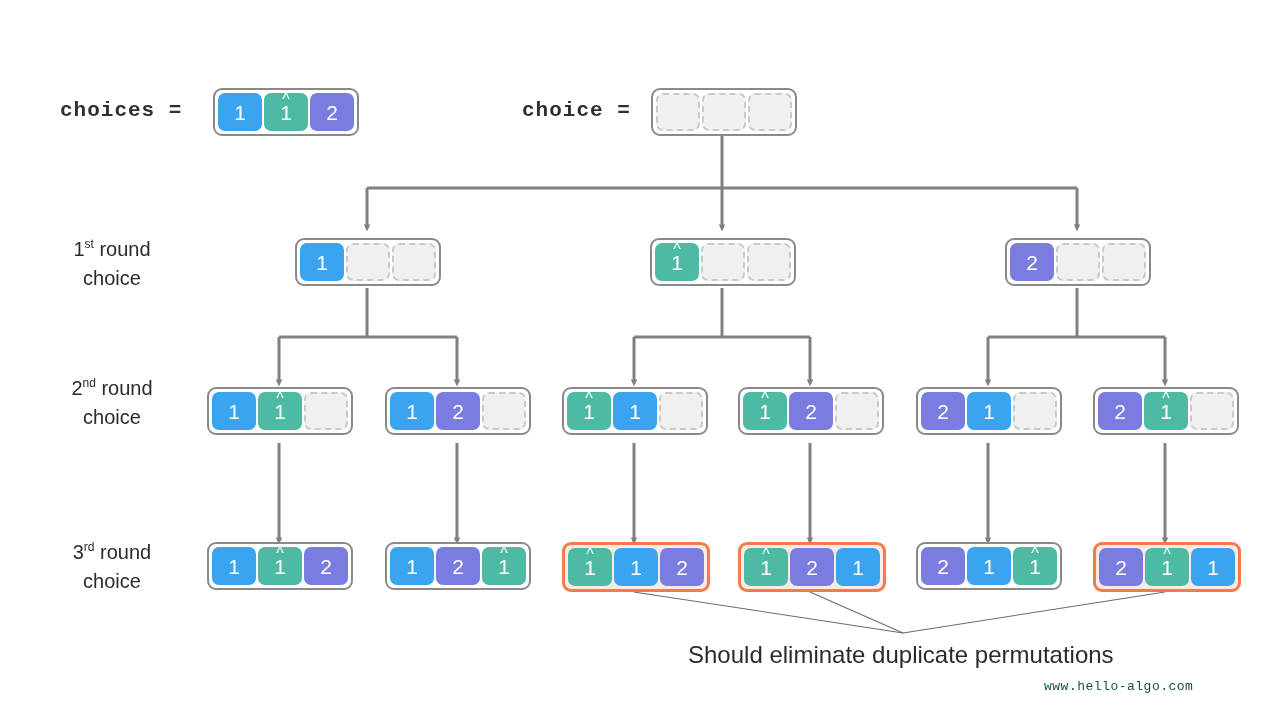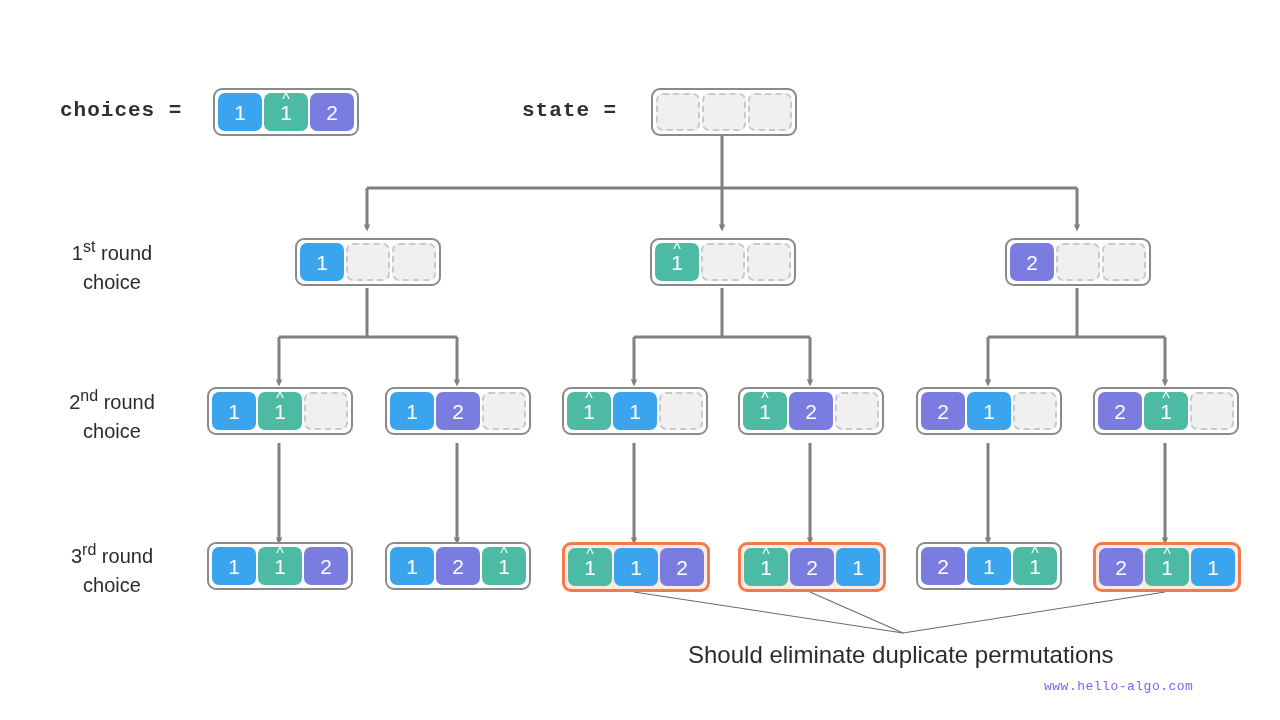--- a/index.html
+++ b/index.html
@@ -36,21 +36,21 @@
   
   .row-label {
     position: absolute;
     width: 160px;
     text-align: center;
     font-size: 20px;
     color: #2b2b2b;
     line-height: 1.45;
   }
   .row-label sup {
-    font-size: 16px;
+    font-size: 12px;
     vertical-align: super;
   }
 
   
   .arr {
     position: absolute;
     display: flex;
     align-items: center;
     box-sizing: border-box;
     border: 2.5px solid #8a8a8a;
@@ -102,21 +102,21 @@
   .caption {
     position: absolute;
     font-size: 24px;
     color: #2b2b2b;
     white-space: nowrap;
   }
   .watermark {
     position: absolute;
     font-family: "Liberation Mono", "DejaVu Sans Mono", monospace;
     font-size: 13px;
-    color: #8b5cf6;
+    color: #14532d;
     letter-spacing: 0.5px;
     white-space: nowrap;
   }
 </style>
 </head>
 <body>
 
 <div id="page">
 
   <svg id="wires" viewBox="0 0 1280 720" xmlns="http://www.w3.org/2000/svg">
@@ -170,34 +170,34 @@
         <span class="glyph">1</span>
       </div>
       <div class="cell teal">
         <span class="glyph">1<span class="hat">^</span></span>
       </div>
       <div class="cell purple">
         <span class="glyph">2</span>
       </div>
     </div>
 
-  <div class="mono-label" style="left:522px; top:99px;">state =</div>
+  <div class="mono-label" style="left:522px; top:99px;">choice =</div>
 
   <div class="arr" id="state-array" style="left:651px; top:88px;">
       <div class="cell empty"></div>
       <div class="cell empty"></div>
       <div class="cell empty"></div>
     </div>
 
   <div class="row-label" style="left:32px; top:235px;">
     <span>1</span><sup>st</sup><span> round</span><br>
     <span>choice</span>
   </div>
 
-  <div class="row-label" style="left:32px; top:384px;">
+  <div class="row-label" style="left:32px; top:374px;">
     <span>2</span><sup>nd</sup><span> round</span><br>
     <span>choice</span>
   </div>
 
   <div class="row-label" style="left:32px; top:538px;text-align:center;">
     <span>3</span><sup>rd</sup><span> round</span><br>
     <span>choice</span>
   </div>
 
   <div class="arr" id="l1-0" style="left:295px; top:238px;">

